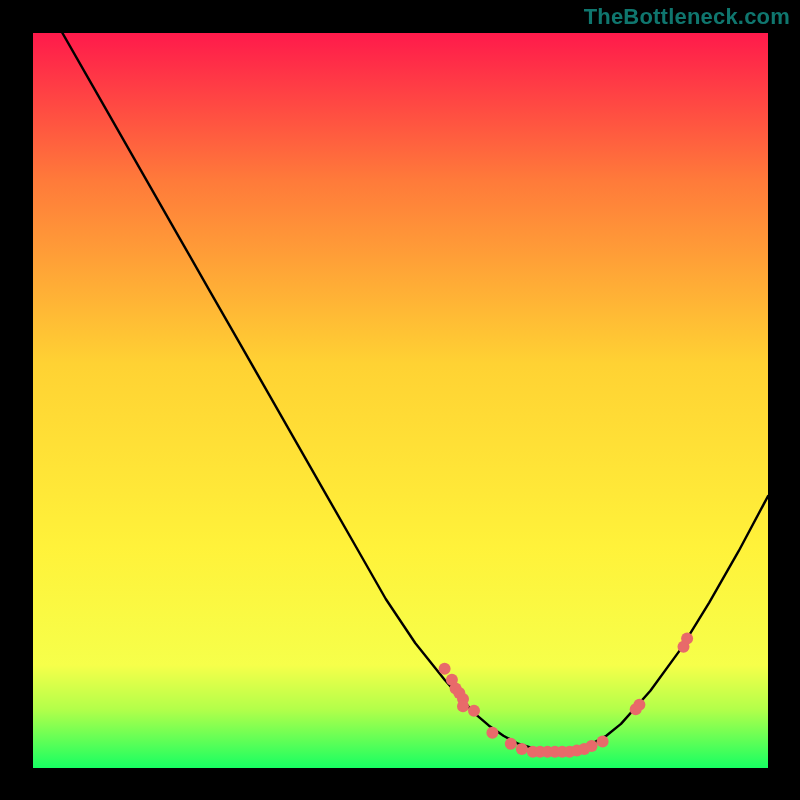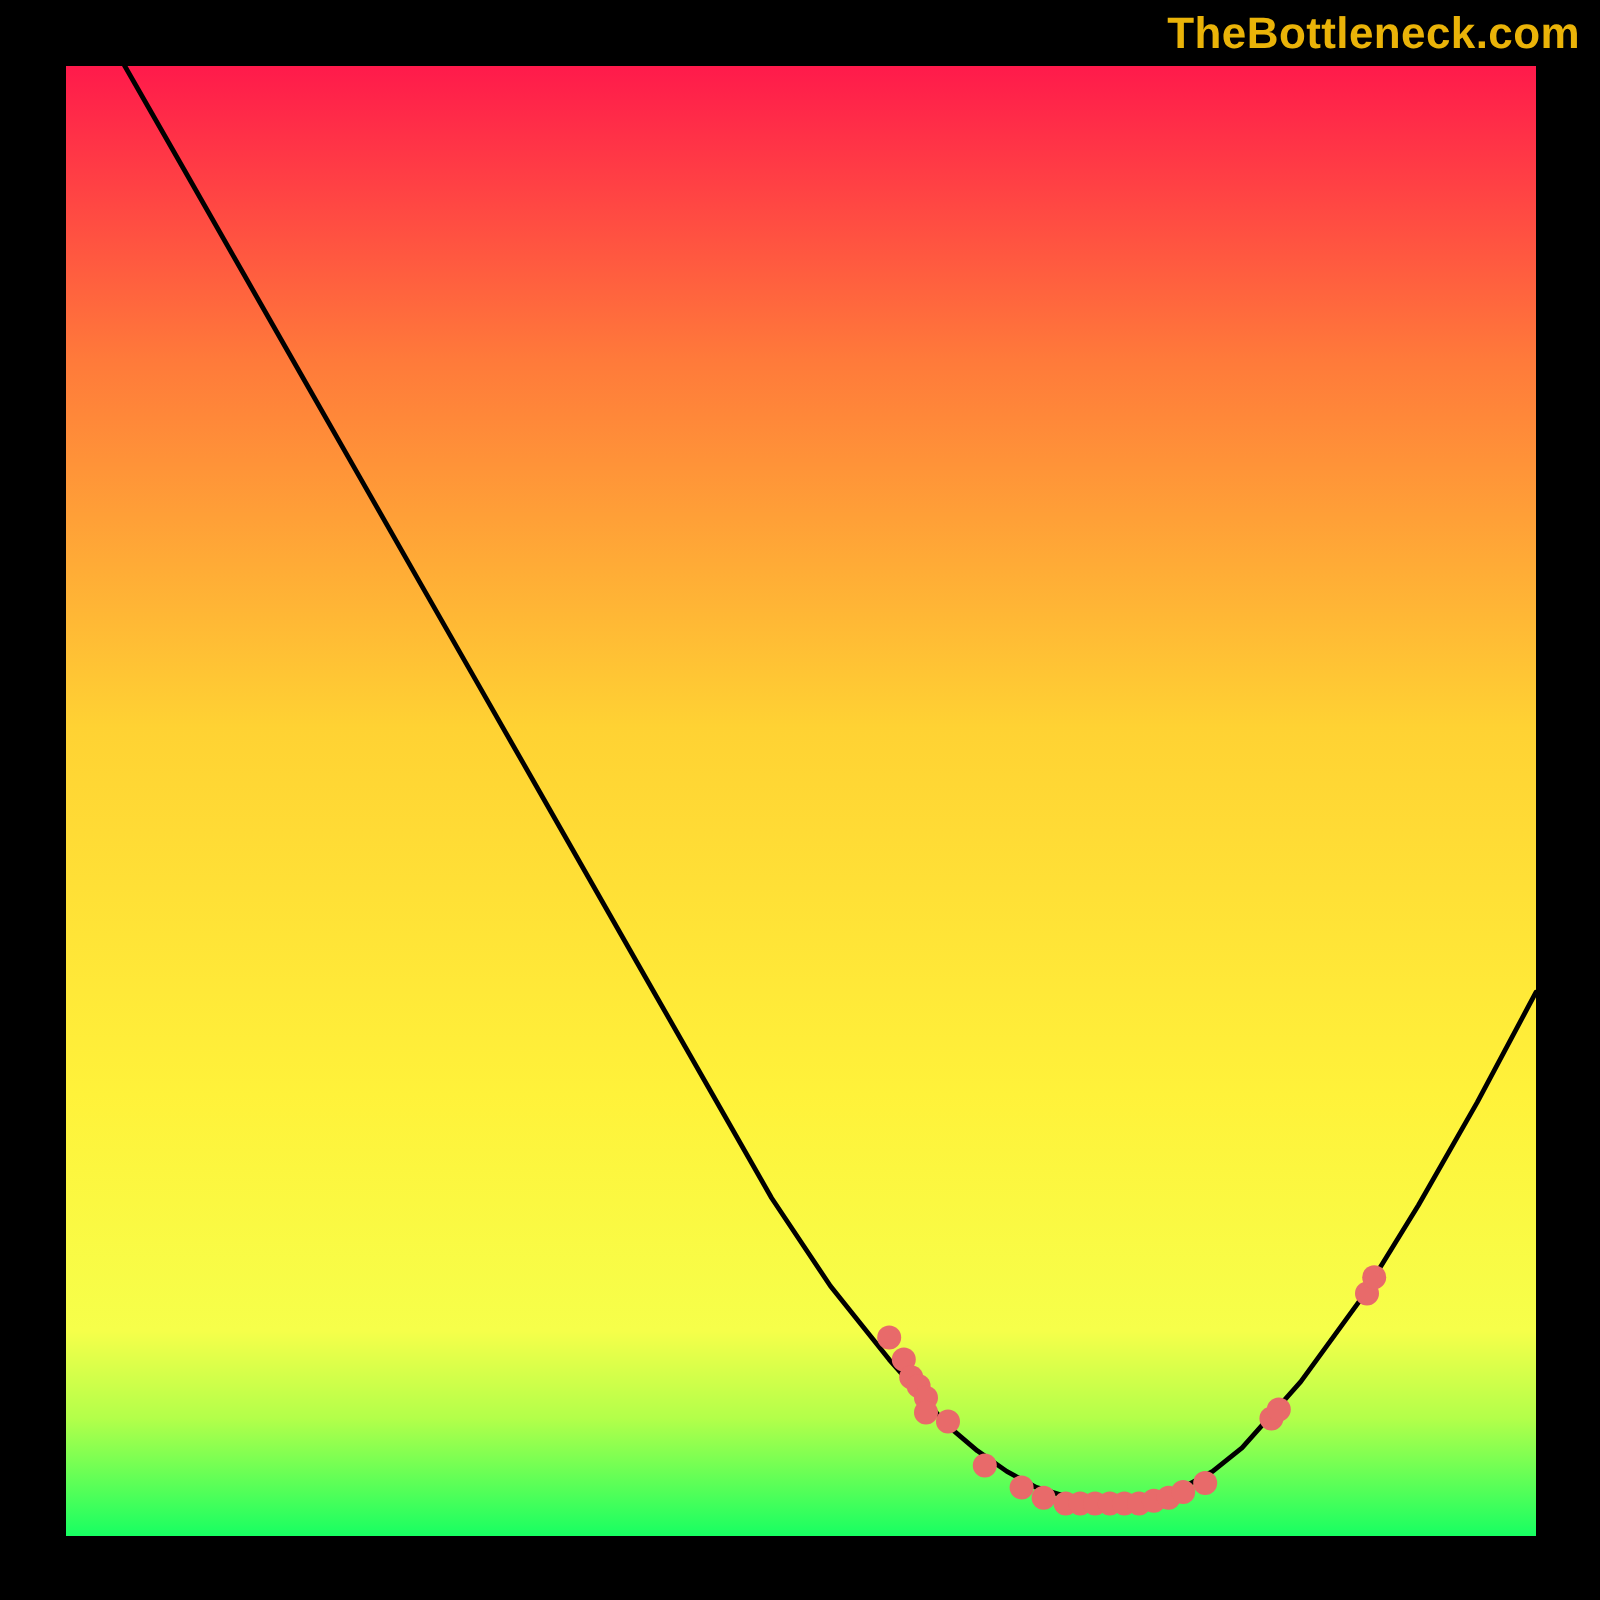--- a/index.html
+++ b/index.html
@@ -16,21 +16,21 @@
     height: 800px;
     background: #000;
   }
   .attribution {
     position: absolute;
     top: 4px;
     right: 10px;
     font-family: Arial, Helvetica, sans-serif;
     font-size: 22px;
     font-weight: bold;
-    color: #eab308;
+    color: #0f766e;
     letter-spacing: 0.2px;
     z-index: 10;
   }
   svg {
     display: block;
   }
 </style>
 </head>
 <body>
 <div class="stage">

